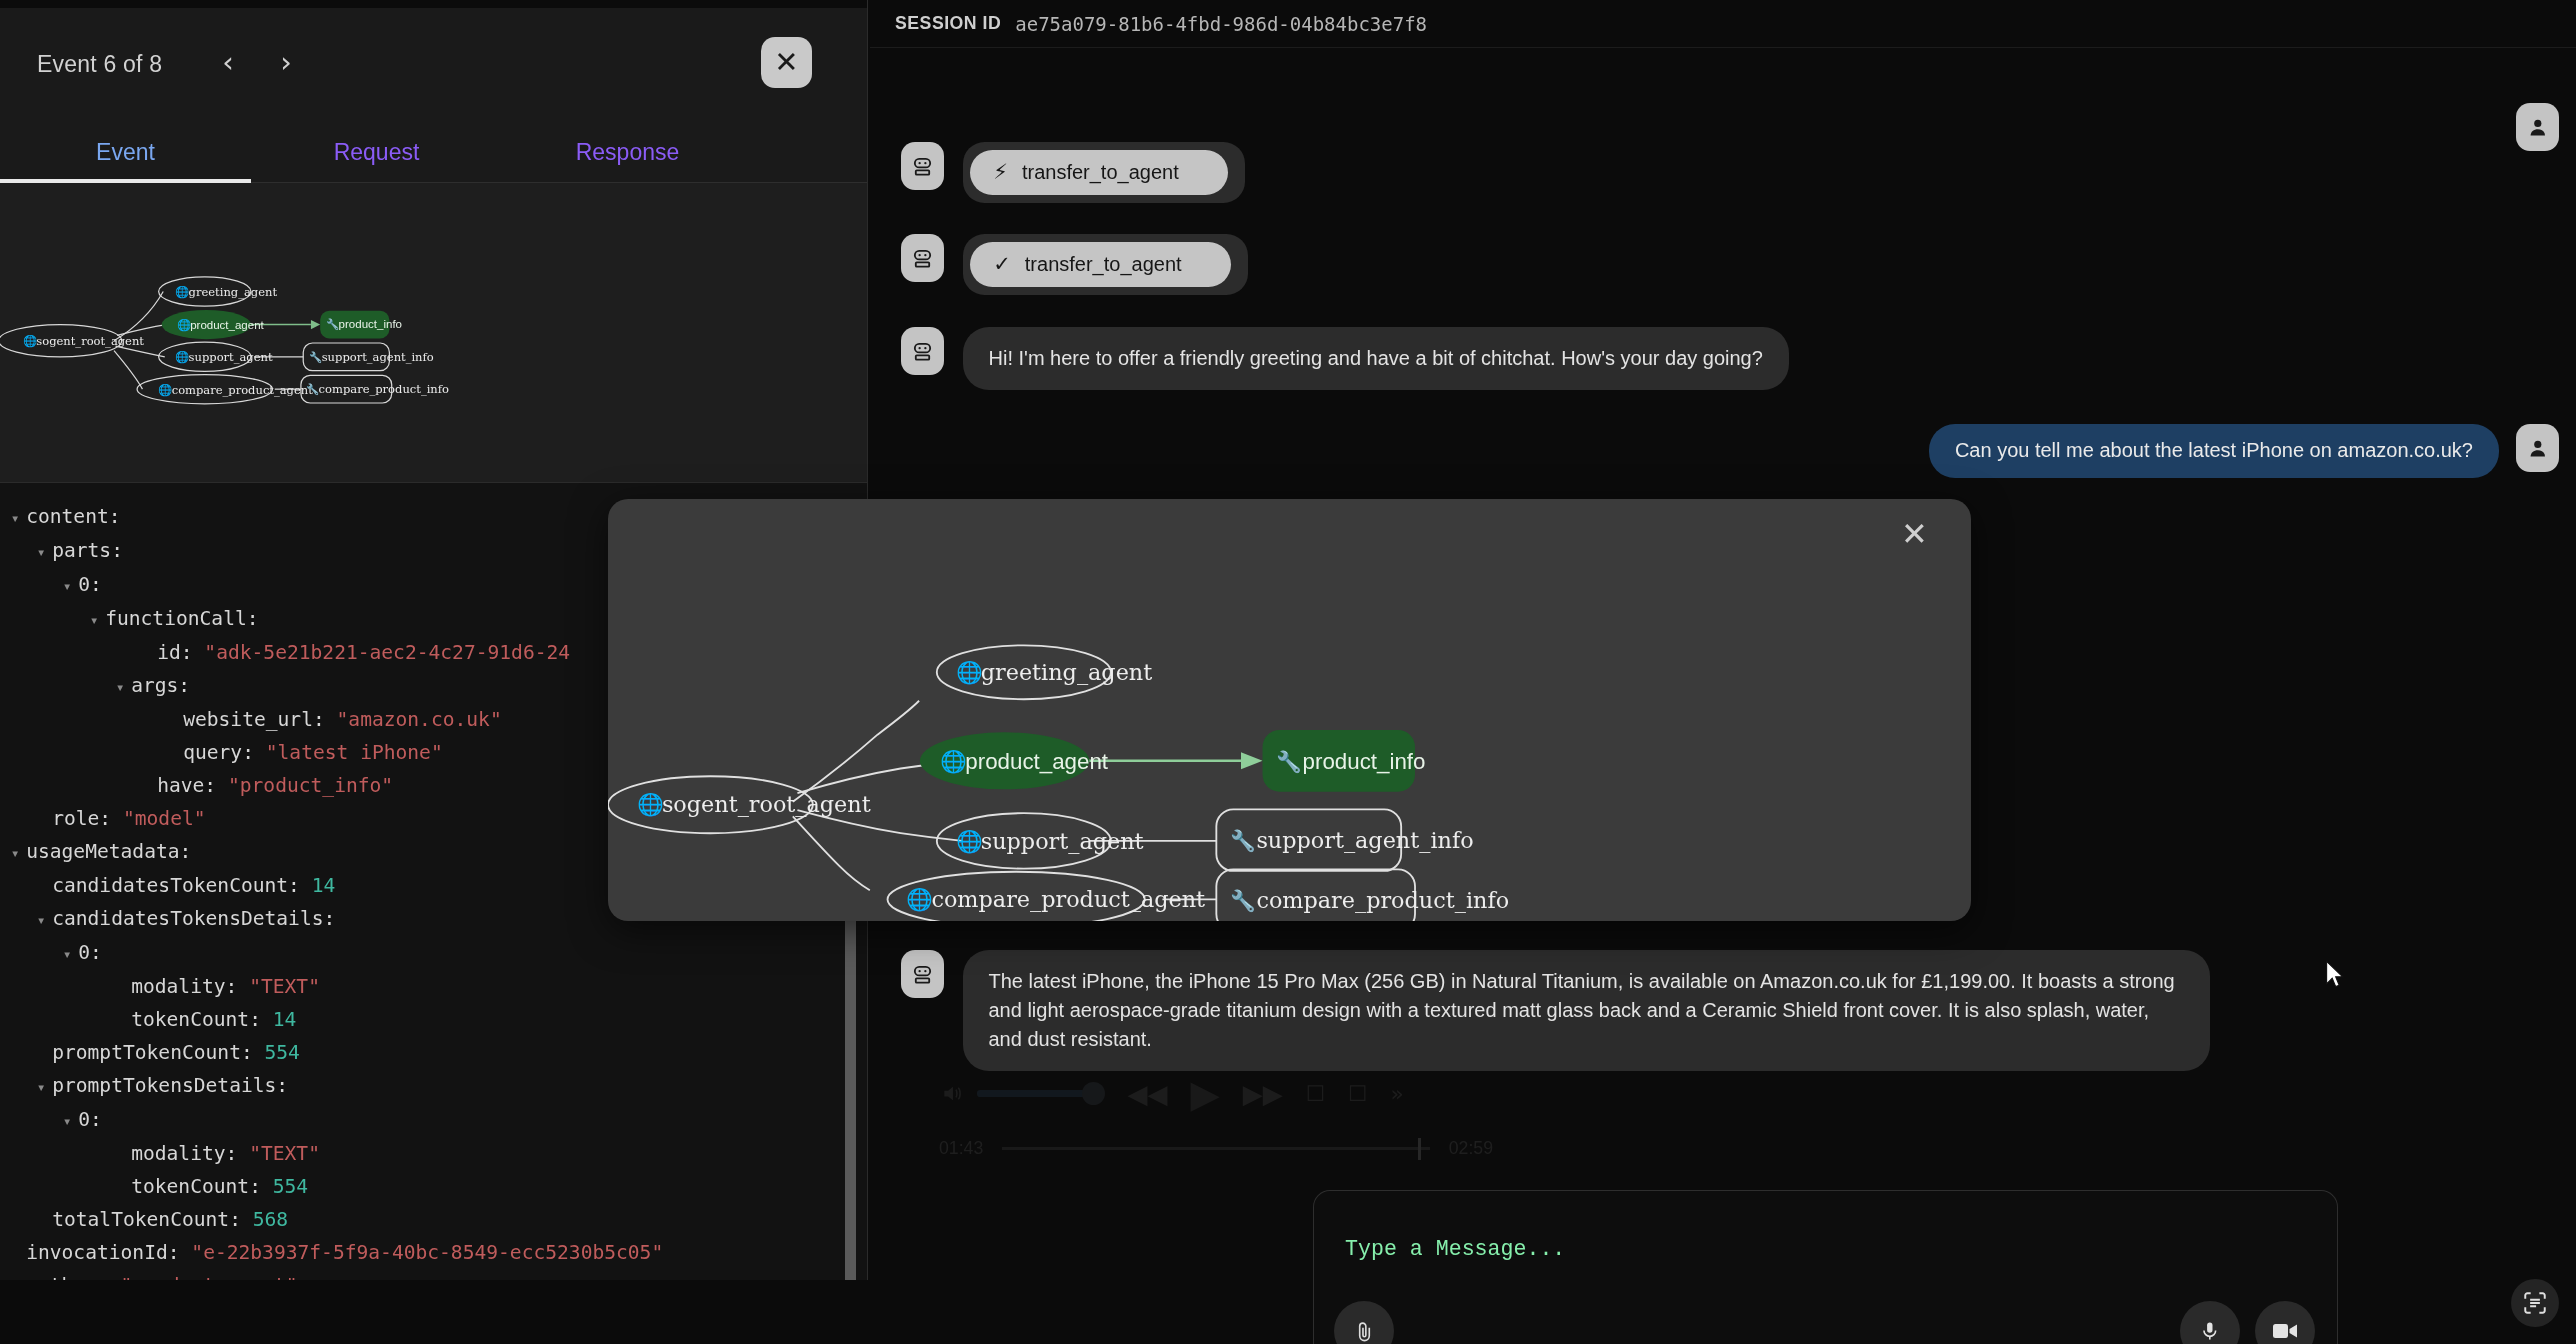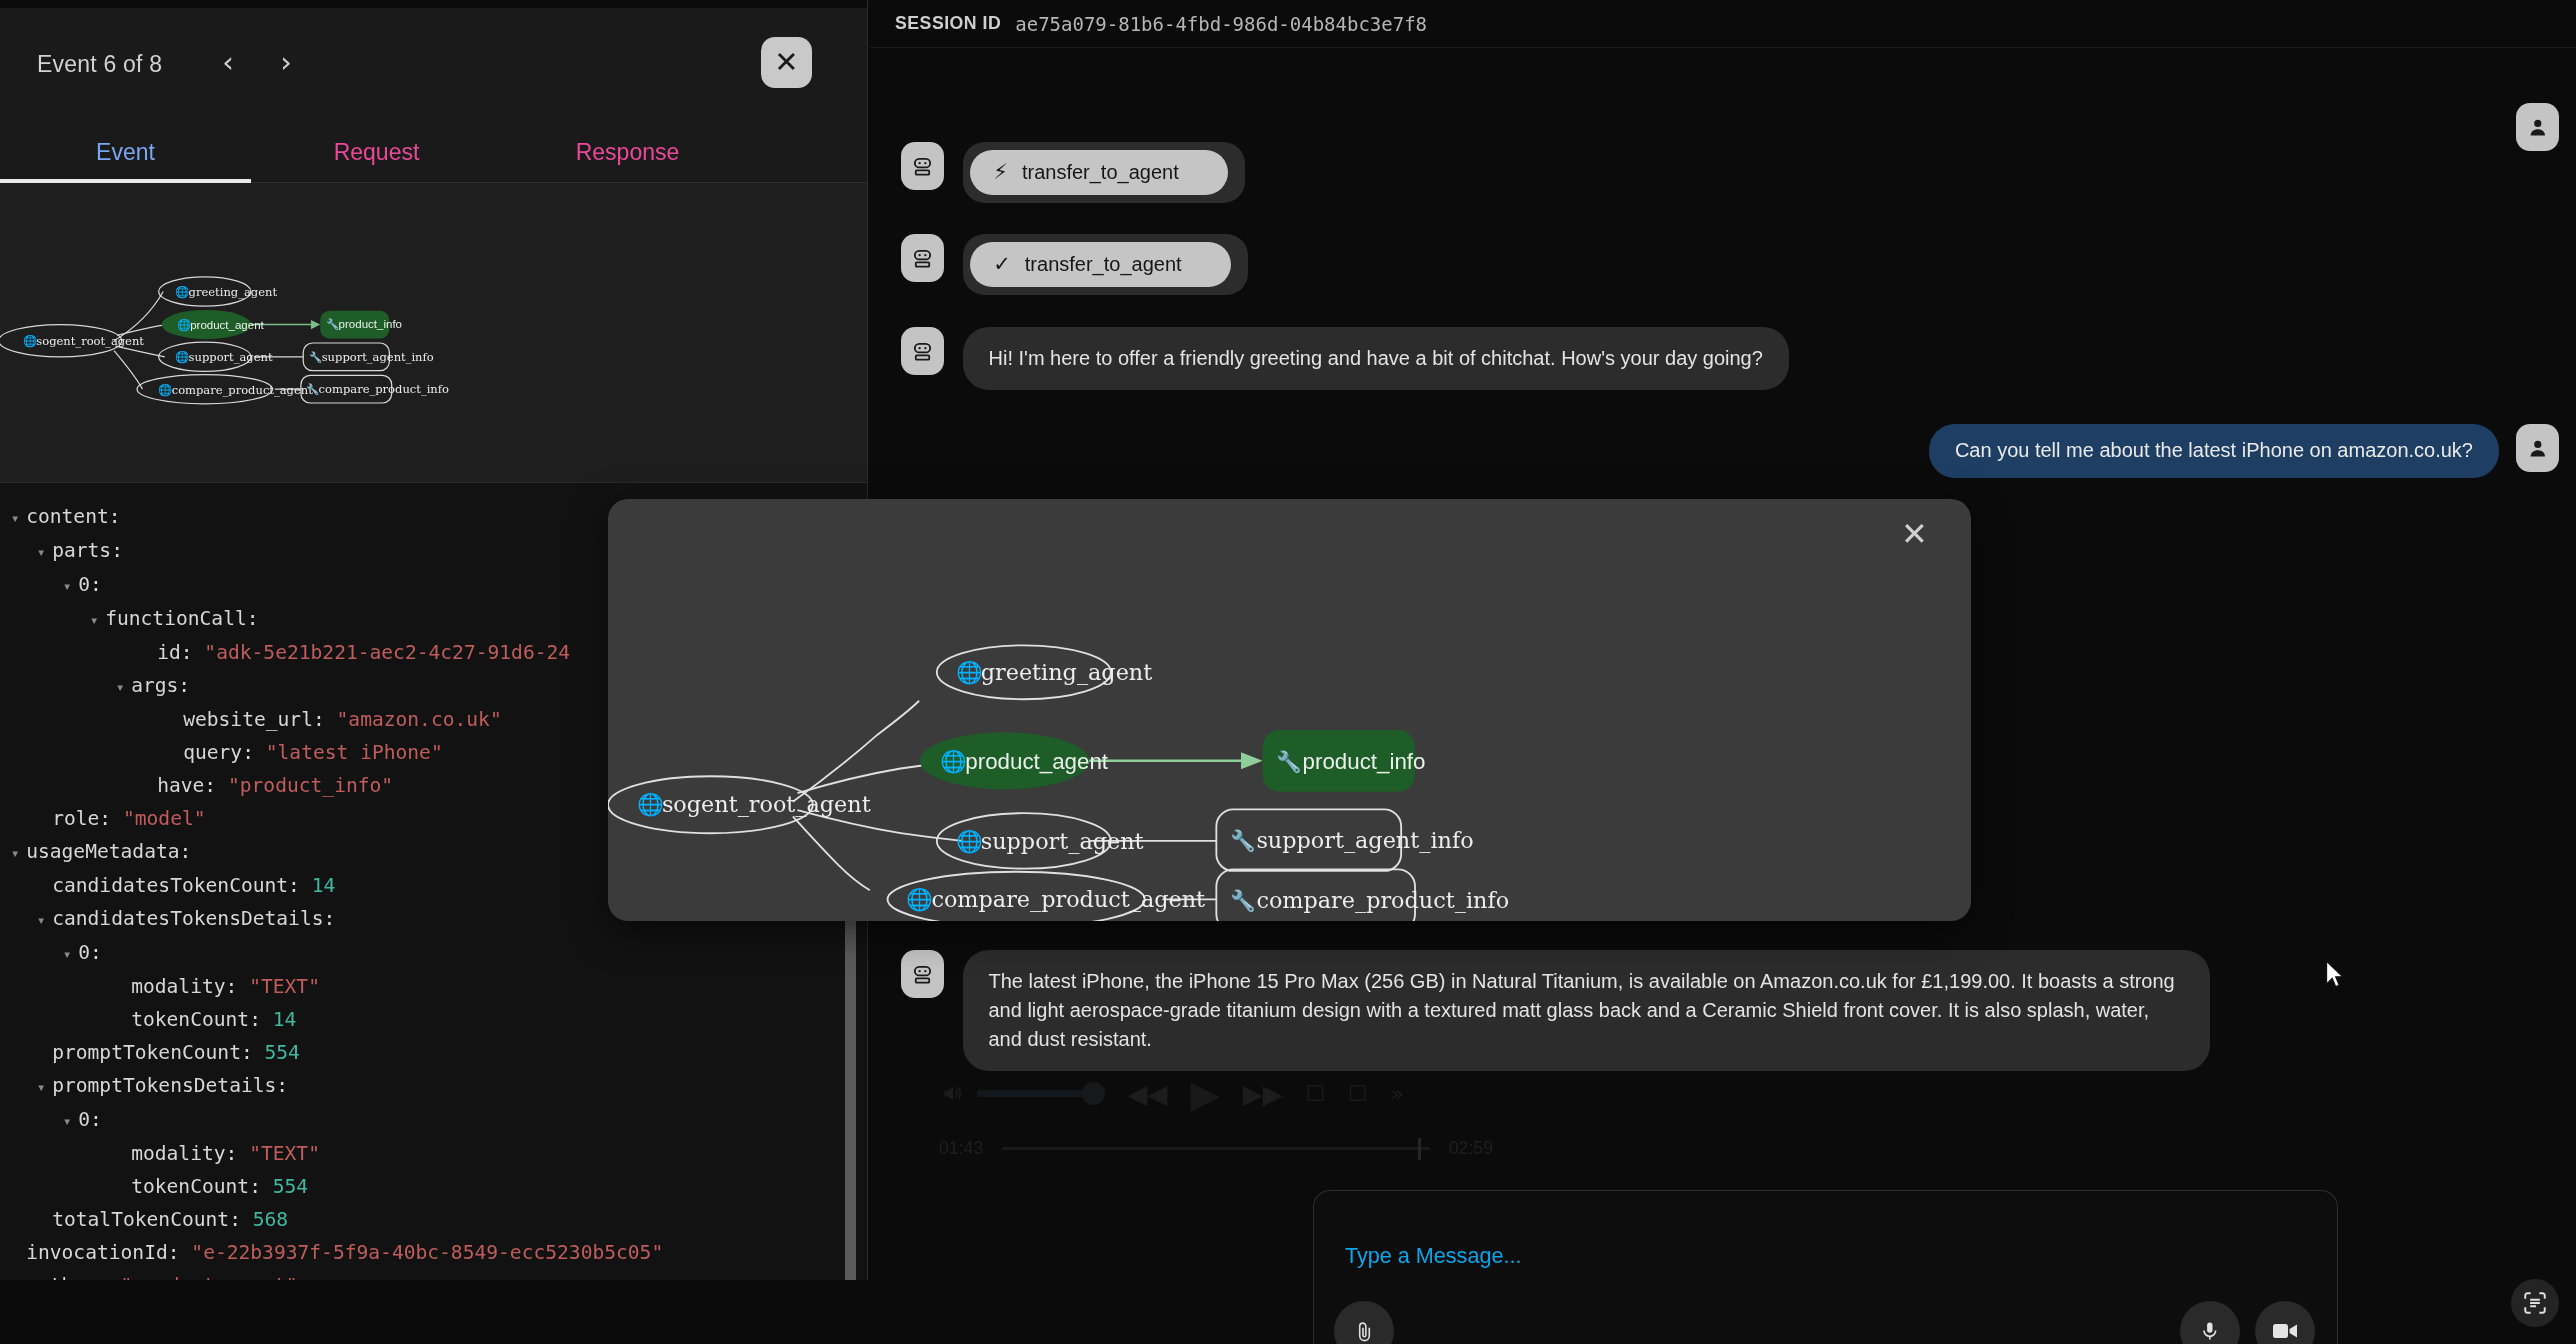--- a/index.html
+++ b/index.html
@@ -44,21 +44,21 @@
     display: flex; align-items: center; justify-content: center;
     font-size: 29px; font-weight: 300; cursor: pointer;
     font-family: "DejaVu Sans", sans-serif; line-height: 1;
   }
   #lp-tabs {
     position: relative; height: 60px; background: #1a1a1a;
     border-bottom: 1.5px solid #2e2e2e; display: flex;
   }
   .lp-tab {
     flex: 0 0 251px; text-align: center;
-    font-size: 23px; color: #ec4899;
+    font-size: 23px; color: #8b5cf6;
     display: flex; align-items: center; justify-content: center;
     cursor: pointer; position: relative;
   }
   .lp-tab.active { color: #7aa7f0; }
   .lp-tab.active::after {
     content: ""; position: absolute; left: 0; right: 0; bottom: -1.5px;
     height: 3.8px; background: #e9e9e9;
   }
   #lp-graph-thumb {
     position: relative; height: 300px;
@@ -211,22 +211,22 @@
   }
 
   
   #composer {
     position: absolute; left: 443px; bottom: 0px;
     width: 1025px; height: 154px;
     border: 1.5px solid #2e2e2e; border-bottom: none;
     border-radius: 17px 17px 0 0; background: #0d0d0d;
   }
   #composer-placeholder {
-    position: absolute; left: 31px; top: 52px;
-    font-size: 21.6px; color: #0ea5e9;
+    position: absolute; left: 31px; top: 46px;
+    font-size: 21.6px; color: #86efac; font-family: Liberation Mono, monospace;
   }
   .comp-btn {
     position: absolute; bottom: -17px;
     width: 60px; height: 60px; border-radius: 50%;
     background: #2a2a2a; display: flex;
     align-items: center; justify-content: center; cursor: pointer;
   }
   #attach-btn { left: 20px; }
   #mic-btn { right: 97px; }
   #video-btn { right: 21.6px; }

